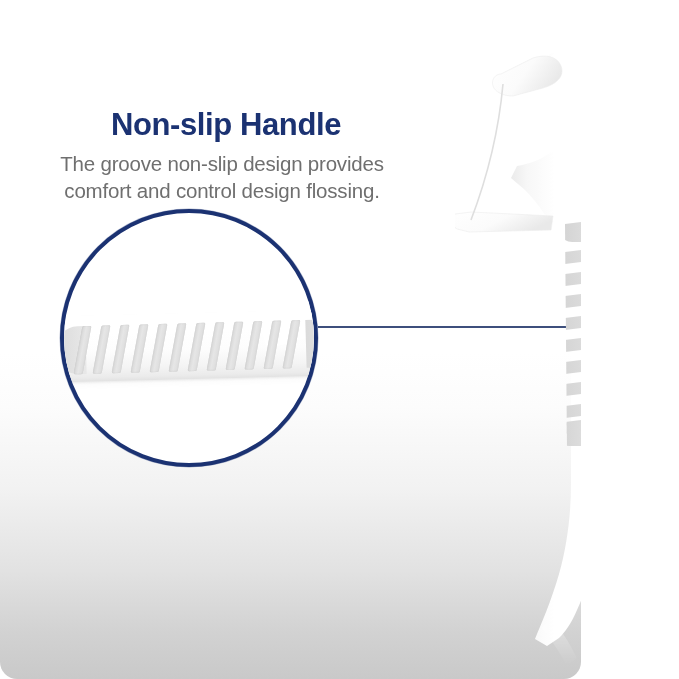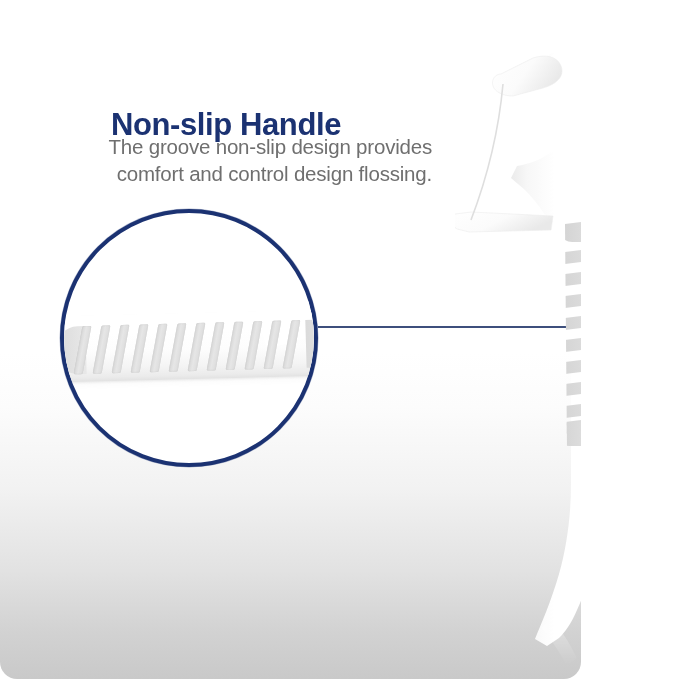--- a/index.html
+++ b/index.html
@@ -34,25 +34,25 @@
     font-weight: bold;
     letter-spacing: -0.4px;
     color: #1b3272;
     text-align: center;
     line-height: 1.1;
     white-space: nowrap;
   }
   .subline {
     position: absolute;
     left: 12px;
-    top: 133px;
+    top: 150px;
     width: 420px;
     font-size: 20.5px;
     color: #6f6f6f;
-    text-align: right;
+    text-align: center;
     line-height: 1.32;
     letter-spacing: -0.2px;
   }
 
   
   .magnifier {
     position: absolute;
     left: 60px;
     top: 209px;
     width: 258px;

